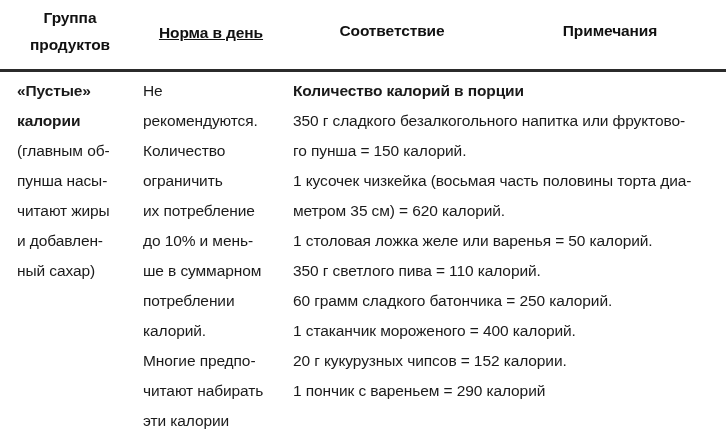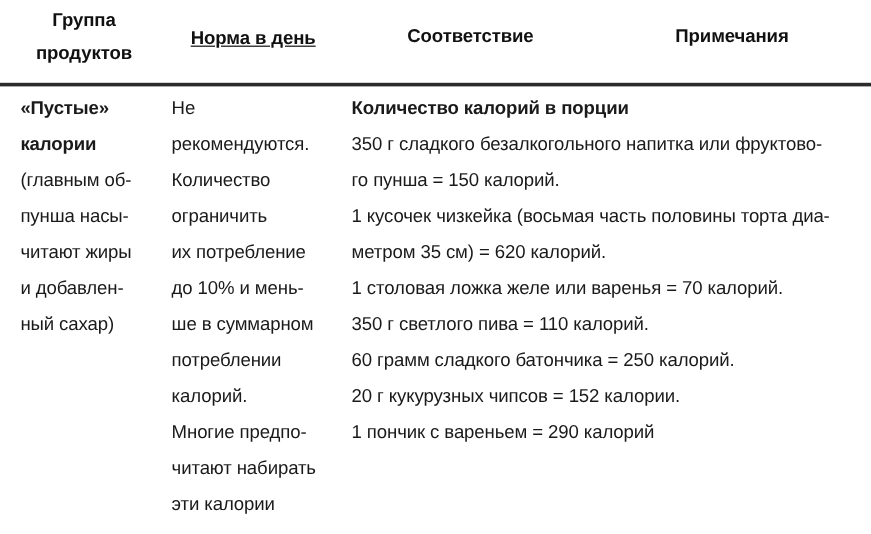--- a/index.html
+++ b/index.html
@@ -137,21 +137,22 @@
         <span class="line">Многие предпо-</span>
         <span class="line">читают набирать</span>
         <span class="line">эти калории</span>
       </div>
     <div class="cell cell-match">
         <span class="line b">Количество калорий в порции</span>
         <span class="line">350 г сладкого безалкогольного напитка или фруктово-</span>
         <span class="line">го пунша = 150 калорий.</span>
         <span class="line">1 кусочек чизкейка (восьмая часть половины торта диа-</span>
         <span class="line">метром 35 см) = 620 калорий.</span>
-        <span class="line">1 столовая ложка желе или варенья = 70 калорий.</span>
+        <span class="line">1 столовая ложка желе или варенья = 50 калорий.</span>
         <span class="line">350 г светлого пива = 110 калорий.</span>
         <span class="line">60 грамм сладкого батончика = 250 калорий.</span>
+        <span class="line">1 стаканчик мороженого = 400 калорий.</span>
         <span class="line">20 г кукурузных чипсов = 152 калории.</span>
         <span class="line">1 пончик с вареньем = 290 калорий</span>
       </div>
   </div>
 
 </div>
 
 </body></html>

